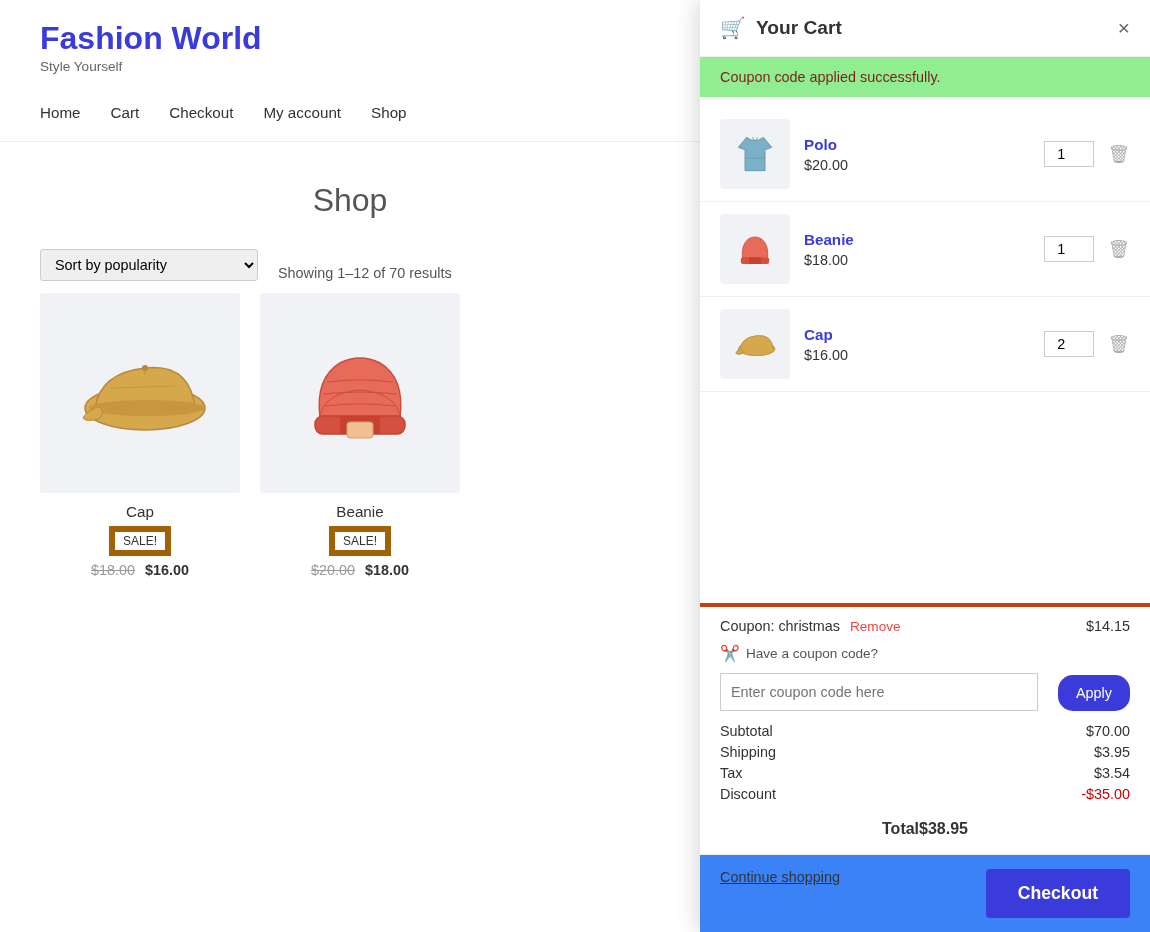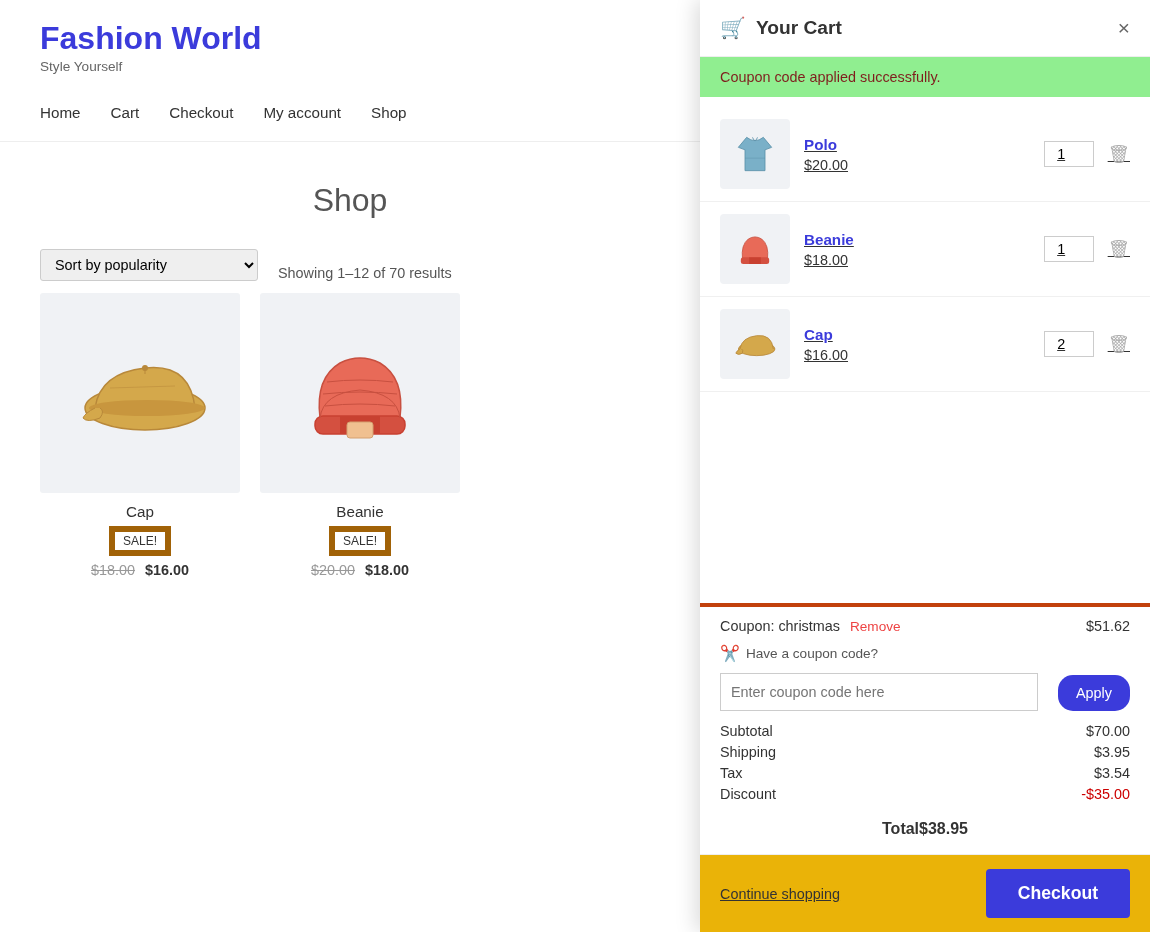--- a/index.html
+++ b/index.html
@@ -42,21 +42,21 @@
     .cart-header { display: flex; align-items: center; padding: 16px 20px; border-bottom: 1px solid #eee; }
     .cart-icon { font-size: 1.3rem; margin-right: 10px; color: #555; }
     .cart-title { font-size: 1.2rem; font-weight: bold; color: #333; flex: 1; }
     .cart-close { background: none; border: none; font-size: 1.3rem; cursor: pointer; color: #666; }
 
     
     .coupon-success { background: #90EE90; padding: 12px 20px; font-size: 0.9rem; color: #7f1d1d; }
 
     
     .cart-items { flex: 1; overflow-y: auto; padding: 10px 0; }
-    .cart-item { display: flex; align-items: center; padding: 12px 20px; border-bottom: 1px solid #f0f0f0; text-decoration: underline; }
+    .cart-item { display: flex; align-items: center; padding: 12px 20px; border-bottom: 1px solid #f0f0f0; }
     .cart-item-img { width: 70px; height: 70px; background: #f0f2f5; border-radius: 4px; display: flex; align-items: center; justify-content: center; margin-right: 14px; flex-shrink: 0; }
     .cart-item-img svg { width: 50px; height: 50px; }
     .cart-item-info { flex: 1; }
     .cart-item-name { color: #3b3bdb; font-size: 0.95rem; font-weight: bold; margin-bottom: 4px; text-decoration: none; }
     .cart-item-price { font-size: 0.9rem; color: #333; }
     .cart-item-qty { display: flex; flex-direction: column; align-items: center; margin-left: 12px; }
     .qty-input { width: 50px; padding: 4px; border: 1px solid #ccc; text-align: center; font-size: 0.9rem; }
     .cart-item-delete { background: none; border: none; cursor: pointer; color: #aaa; font-size: 1.1rem; margin-left: 14px; }
 
     
@@ -64,21 +64,21 @@
     .coupon-applied-row { display: flex; justify-content: space-between; align-items: center; margin-bottom: 10px; font-size: 0.9rem; }
     .coupon-remove { color: #e44; text-decoration: none; cursor: pointer; font-size: 0.85rem; margin-left: 6px; }
     .have-coupon-row { display: flex; align-items: center; gap: 6px; font-size: 0.85rem; color: #555; margin-bottom: 10px; }
     .coupon-icon { font-size: 1rem; }
     .coupon-input-row { display: flex; gap: 20px; margin-bottom: 12px; align-items: flex-end; }
     .coupon-input { flex: 1; padding: 10px; border: 1px solid #ccc; font-size: 0.9rem; color: #999; }
     .apply-btn { background: #3b3bdb; color: #fff; border: none; padding: 10px 18px; font-size: 0.9rem; cursor: pointer; border-radius: 15px; }
     .summary-row { display: flex; justify-content: space-between; font-size: 0.9rem; margin-bottom: 5px; }
     .summary-row.total { font-weight: bold; font-size: 1rem; margin-top: 18px; justify-content: center; }
     .discount-val { color: #c00; }
-    .cart-actions { display: flex; align-items: center; justify-content: space-between; padding: 14px 20px; border-top: 1px solid #eee; background: #eab308; }
+    .cart-actions { display: flex; align-items: flex-start; justify-content: space-between; padding: 14px 20px; border-top: 1px solid #eee; background: #3b82f6; }
     .continue-link { background: none; border: none; color: #333; font-size: 0.9rem; text-decoration: underline; cursor: pointer; }
     .checkout-btn { background: #3b3bdb; color: #fff; border: none; padding: 14px 32px; font-size: 1.1rem; cursor: pointer; border-radius: 4px; font-weight: bold; }
   </style>
 </head>
 <body>
 
 <div class="header">
   <div class="brand-name">Fashion World</div>
   <div class="brand-tagline">Style Yourself</div>
   <nav>
@@ -223,21 +223,21 @@
       <button class="cart-item-delete">🗑</button>
     </div>
   </div>
 
   <div class="cart-footer">
     <div class="coupon-applied-row">
       <span>
         <span>Coupon: christmas</span>
         <a class="coupon-remove">Remove</a>
       </span>
-      <span>$51.62</span>
+      <span>$14.15</span>
     </div>
     <div class="have-coupon-row">
       <span class="coupon-icon">✂️</span>
       <span>Have a coupon code?</span>
     </div>
     <div class="coupon-input-row">
       <input type="text" class="coupon-input" placeholder="Enter coupon code here" style="">
       <button class="apply-btn">Apply</button>
     </div>
     <div class="summary-row">

